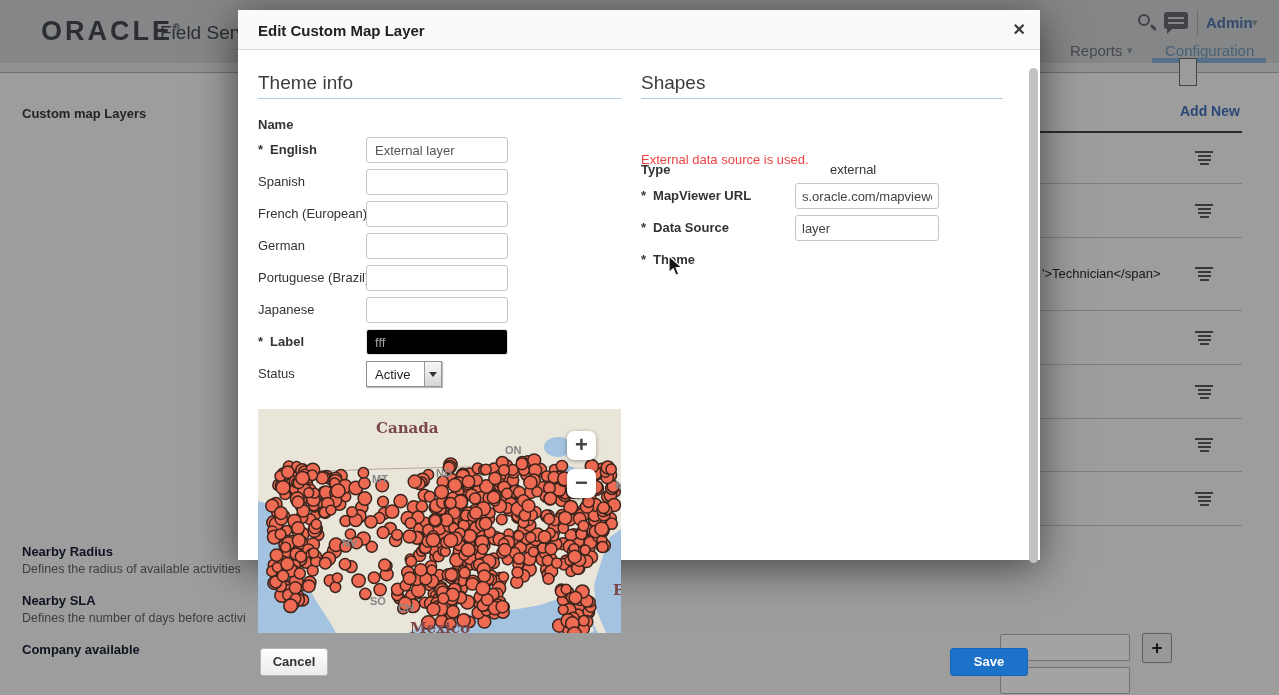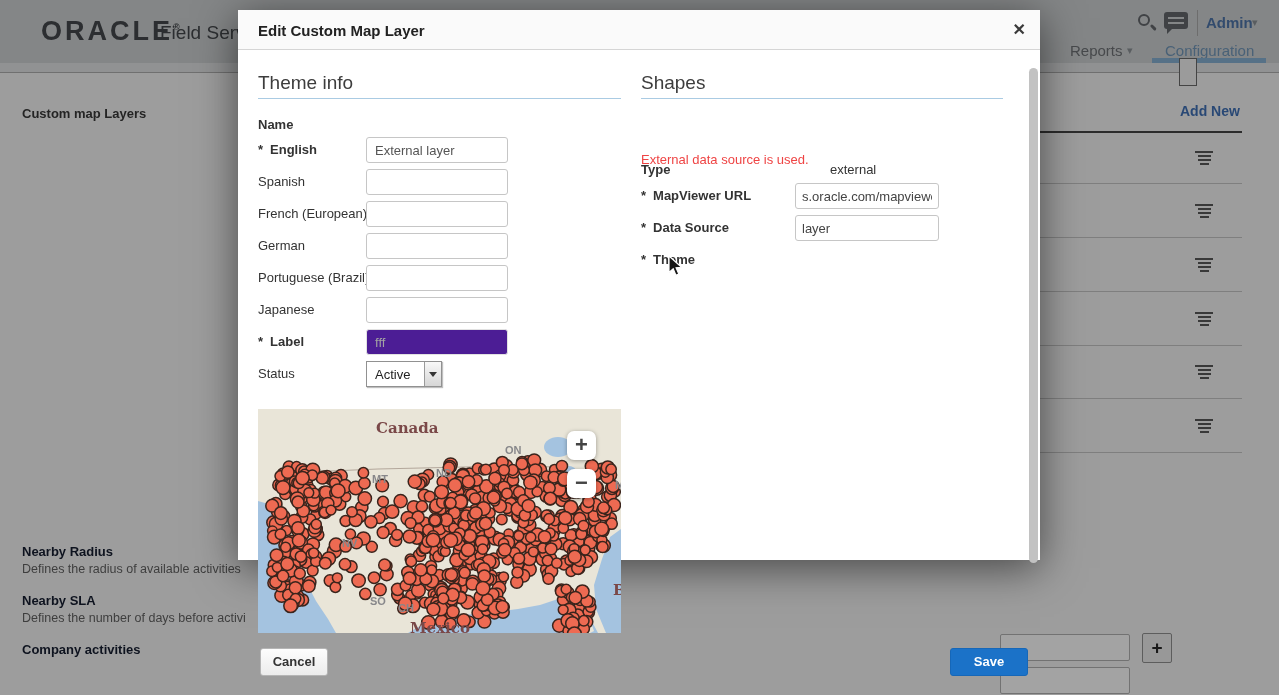--- a/index.html
+++ b/index.html
@@ -53,21 +53,21 @@
   .modal-title { position:absolute; left:20px; top:12px; font-size:15px; font-weight:bold; color:#222; }
   .modal-close { position:absolute; right:14px; top:10px; font-size:16px; font-weight:bold; color:#3a3a3a; cursor:pointer; }
 
   .col-heading { position:absolute; font-size:19px; color:#3d3d3d; }
   .col-rule { position:absolute; height:1px; background:#aacbe3; }
 
   .f-label { position:absolute; left:20px; font-size:13px; color:#333; line-height:26px; white-space:nowrap; }
   .bold { font-weight:bold; }
   .req { font-weight:bold; color:#333; margin-right:7px; }
   .f-input { position:absolute; left:128px; width:142px; height:26px; border:1px solid #c6c6c6; border-radius:3px; font-family:"Liberation Sans",sans-serif; font-size:13px; color:#555; padding:0 8px; background:#fff; }
-  .f-input.disabled { background:#4c1d95; border-color:#e2e2e2; color:#a3a3a3; }
+  .f-input.disabled { background:#000000; border-color:#e2e2e2; color:#a3a3a3; }
 
   .fake-select { position:absolute; left:128px; width:76px; height:26px; border:1px solid #919191; background:#fff; box-shadow:1px 1px 1px rgba(0,0,0,0.25); cursor:pointer; }
   .fake-select .val { position:absolute; left:8px; top:5px; font-size:13px; color:#222; }
   .fake-select .btn { position:absolute; right:0; top:0; width:17px; height:100%; background:linear-gradient(#f8f8f8,#d6d6d6); border-left:1px solid #9a9a9a; }
   .fake-select .btn::after { content:""; position:absolute; left:4px; top:10px; border-left:4px solid transparent; border-right:4px solid transparent; border-top:5px solid #333; }
 
   .r-label { position:absolute; left:403px; font-size:13px; color:#333; line-height:26px; white-space:nowrap; }
   .r-value { position:absolute; left:592px; font-size:13px; color:#333; line-height:26px; }
   .r-input { position:absolute; left:557px; width:144px; height:26px; border:1px solid #c6c6c6; border-radius:3px; font-family:"Liberation Sans",sans-serif; font-size:13px; color:#444; padding:0 6px; background:#fff; }
   .shapes-note { position:absolute; left:403px; top:104px; font-size:13px; color:#ef4444;margin-top:38px; }
@@ -124,20 +124,29 @@
   <div class="bg-table">
     <div class="bg-row" style="height:51px">
         <span class="actions-icon">
           <i class="b1"></i>
           <i class="b2"></i>
           <i class="b3"></i>
           <i class="b4"></i>
         </span>
       </div>
     <div class="bg-row" style="height:54px">
+        <span class="actions-icon">
+          <i class="b1"></i>
+          <i class="b2"></i>
+          <i class="b3"></i>
+          <i class="b4"></i>
+        </span>
+      </div>
+    <div class="bg-row" style="height:73px">
+        <span class="tech-text">'&gt;Technician&lt;/span&gt;</span>
         <span class="actions-icon">
           <i class="b1"></i>
           <i class="b2"></i>
           <i class="b3"></i>
           <i class="b4"></i>
         </span>
       </div>
     <div class="bg-row" style="height:54px">
         <span class="actions-icon">
           <i class="b1"></i>
@@ -174,21 +183,21 @@
 
   <div class="bg-setting" style="top:544px">
     <div class="t">Nearby Radius</div>
     <div class="d">Defines the radius of available activities</div>
   </div>
   <div class="bg-setting" style="top:593px">
     <div class="t">Nearby SLA</div>
     <div class="d">Defines the number of days before activi</div>
   </div>
   <div class="bg-setting" style="top:642px">
-    <div class="t">Company activities</div>
+    <div class="t">Company available</div>
   </div>
 
   <div class="bg-input" style="top:634px"></div>
   <div class="bg-input" style="top:667px"></div>
   <div class="bg-plus">+</div>
 </div>
 
 <div class="overlay"></div>
 
 <div class="modal">

